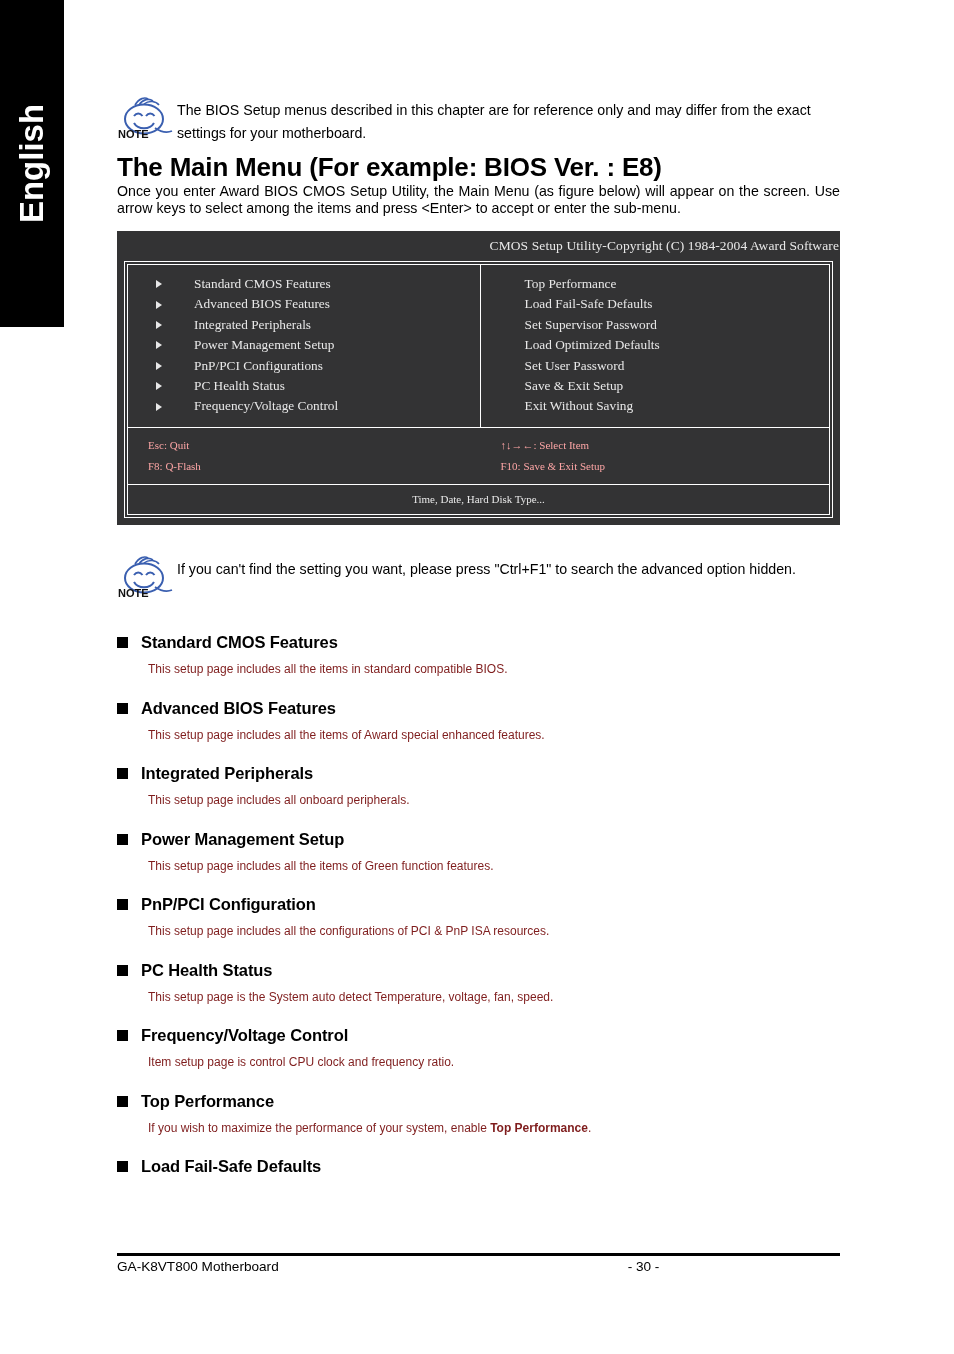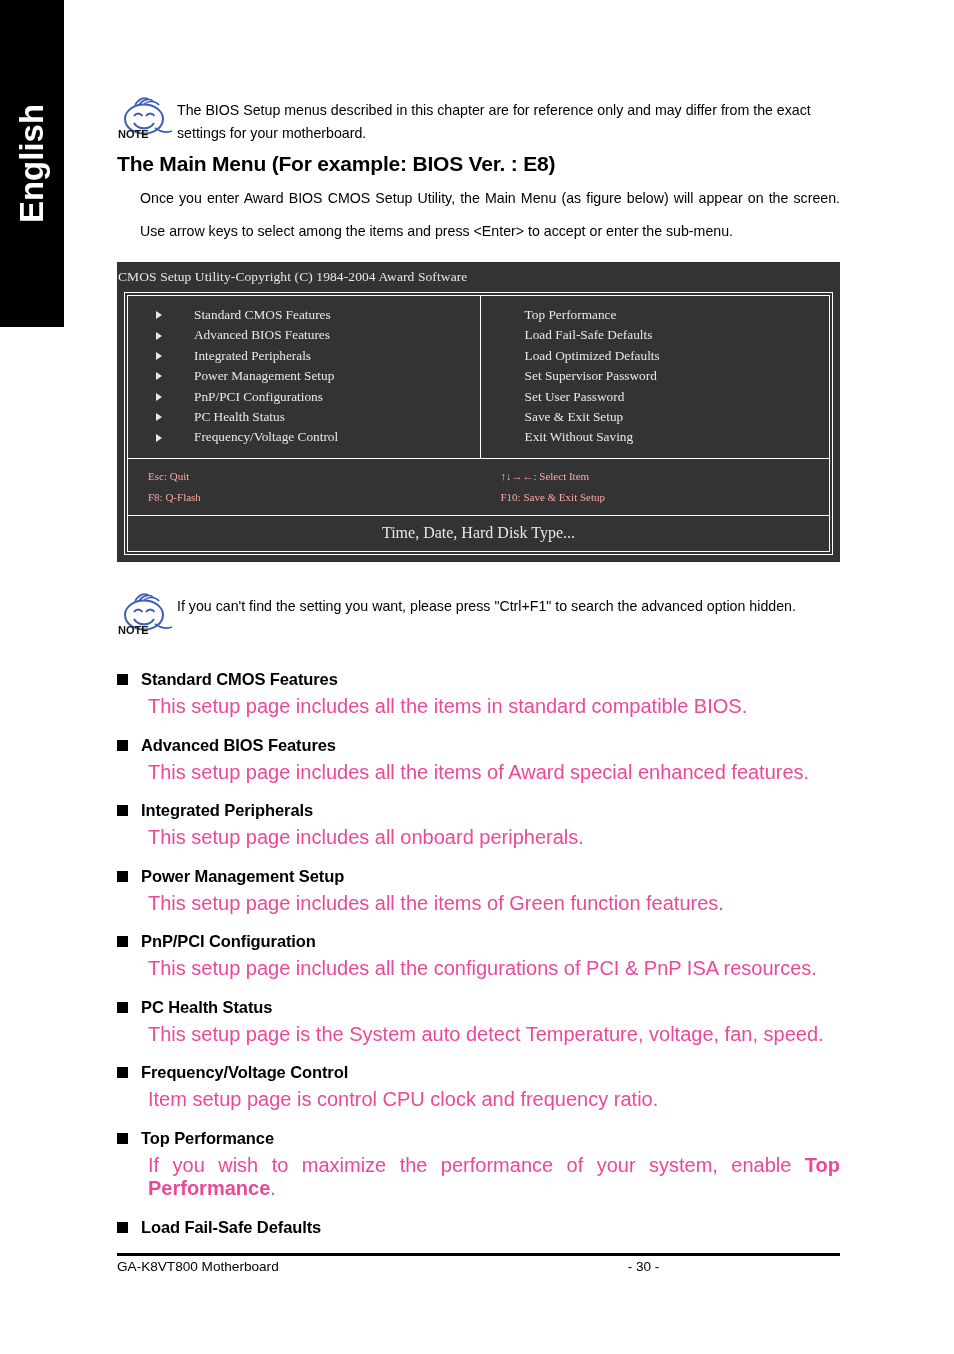--- a/index.html
+++ b/index.html
@@ -68,46 +68,45 @@
   .note-icon svg { display: block; }
   .note-text {
     font-size: 14.2px;
     line-height: 23px;
     color: #000;
     padding-top: 3px;
   }
 
   
   .main-heading {
-    font-size: 21px;
+    font-size: 26px;
     font-weight: bold;
     letter-spacing: -0.2px;
-    margin: 7px 0 6px 0;
+    margin: 7px 0 0 0;
     color: #000;
   }
   .intro-para {
     font-size: 14.2px;
-    line-height: 33px;
+    line-height: 17px;
     text-align: justify;
     color: #000;
-    margin-left: 23px;
   }
 
   
   .bios-shot {
     margin-top: 14px;
     width: 723px;
     background: #333334;
     padding: 0;
     box-sizing: border-box;
     border: 1px solid #333334;
   }
   .bios-title {
     color: #e8e8e8;
-    text-align: left;
+    text-align: right;
     font-family: "Liberation Serif", serif;
     font-size: 13.5px;
     padding: 6px 0 7px 0;
     letter-spacing: 0.1px;
   }
   .bios-frame-outer {
     border: 1.5px solid #ffffff;
     margin: 0 6px 6px 6px;
     padding: 2px;
   }
@@ -164,21 +163,21 @@
   .bios-key {
     color: #fca5a5;
     font-family: "Liberation Serif", serif;
     font-size: 11px;
     line-height: 20.8px;
     white-space: nowrap;
   }
   .bios-status {
     color: #e8e8e8;
     font-family: "Liberation Serif", serif;
-    font-size: 16px;
+    font-size: 11px;
     text-align: center;
     padding: 8px 0 9px 0;
   }
 
   
   .sections { margin-top: 30px; }
   .section { margin-bottom: 0; }
   .section-head {
     display: flex;
     align-items: center;
@@ -191,25 +190,25 @@
     margin-right: 13px;
     flex: 0 0 auto;
   }
   .section-title {
     font-size: 16.5px;
     font-weight: bold;
     letter-spacing: -0.1px;
     color: #000;
   }
   .section-body {
-    font-size: 20px;
+    font-size: 12px;
     line-height: 23.5px;
     margin: 6px 0 0 31px;
     text-align: justify;
-    color: #ec4899;
+    color: #7f1d1d;
   }
   .section-body b { font-weight: bold; }
 
   
   .footer-rule {
     position: absolute;
     left: 117px;
     top: 1253px;
     width: 723px;
     height: 2.5px;
@@ -290,22 +289,22 @@
             </div>
             <div class="bios-item">
               <span class="bios-arrow"></span>
               <span>Frequency/Voltage Control</span>
             </div>
           </div>
 
           <div class="bios-col bios-col-right">
             <div class="bios-item">Top Performance</div>
             <div class="bios-item">Load Fail-Safe Defaults</div>
+            <div class="bios-item">Set Supervisor Password</div>
             <div class="bios-item">Load Optimized Defaults</div>
-            <div class="bios-item">Set Supervisor Password</div>
             <div class="bios-item">Set User Password</div>
             <div class="bios-item">Save &amp; Exit Setup</div>
             <div class="bios-item">Exit Without Saving</div>
           </div>
         </div>
 
         <div class="bios-keys">
           <div class="bios-keys-col left">
             <div class="bios-key">Esc: Quit</div>
             <div class="bios-key">F8: Q-Flash</div>

